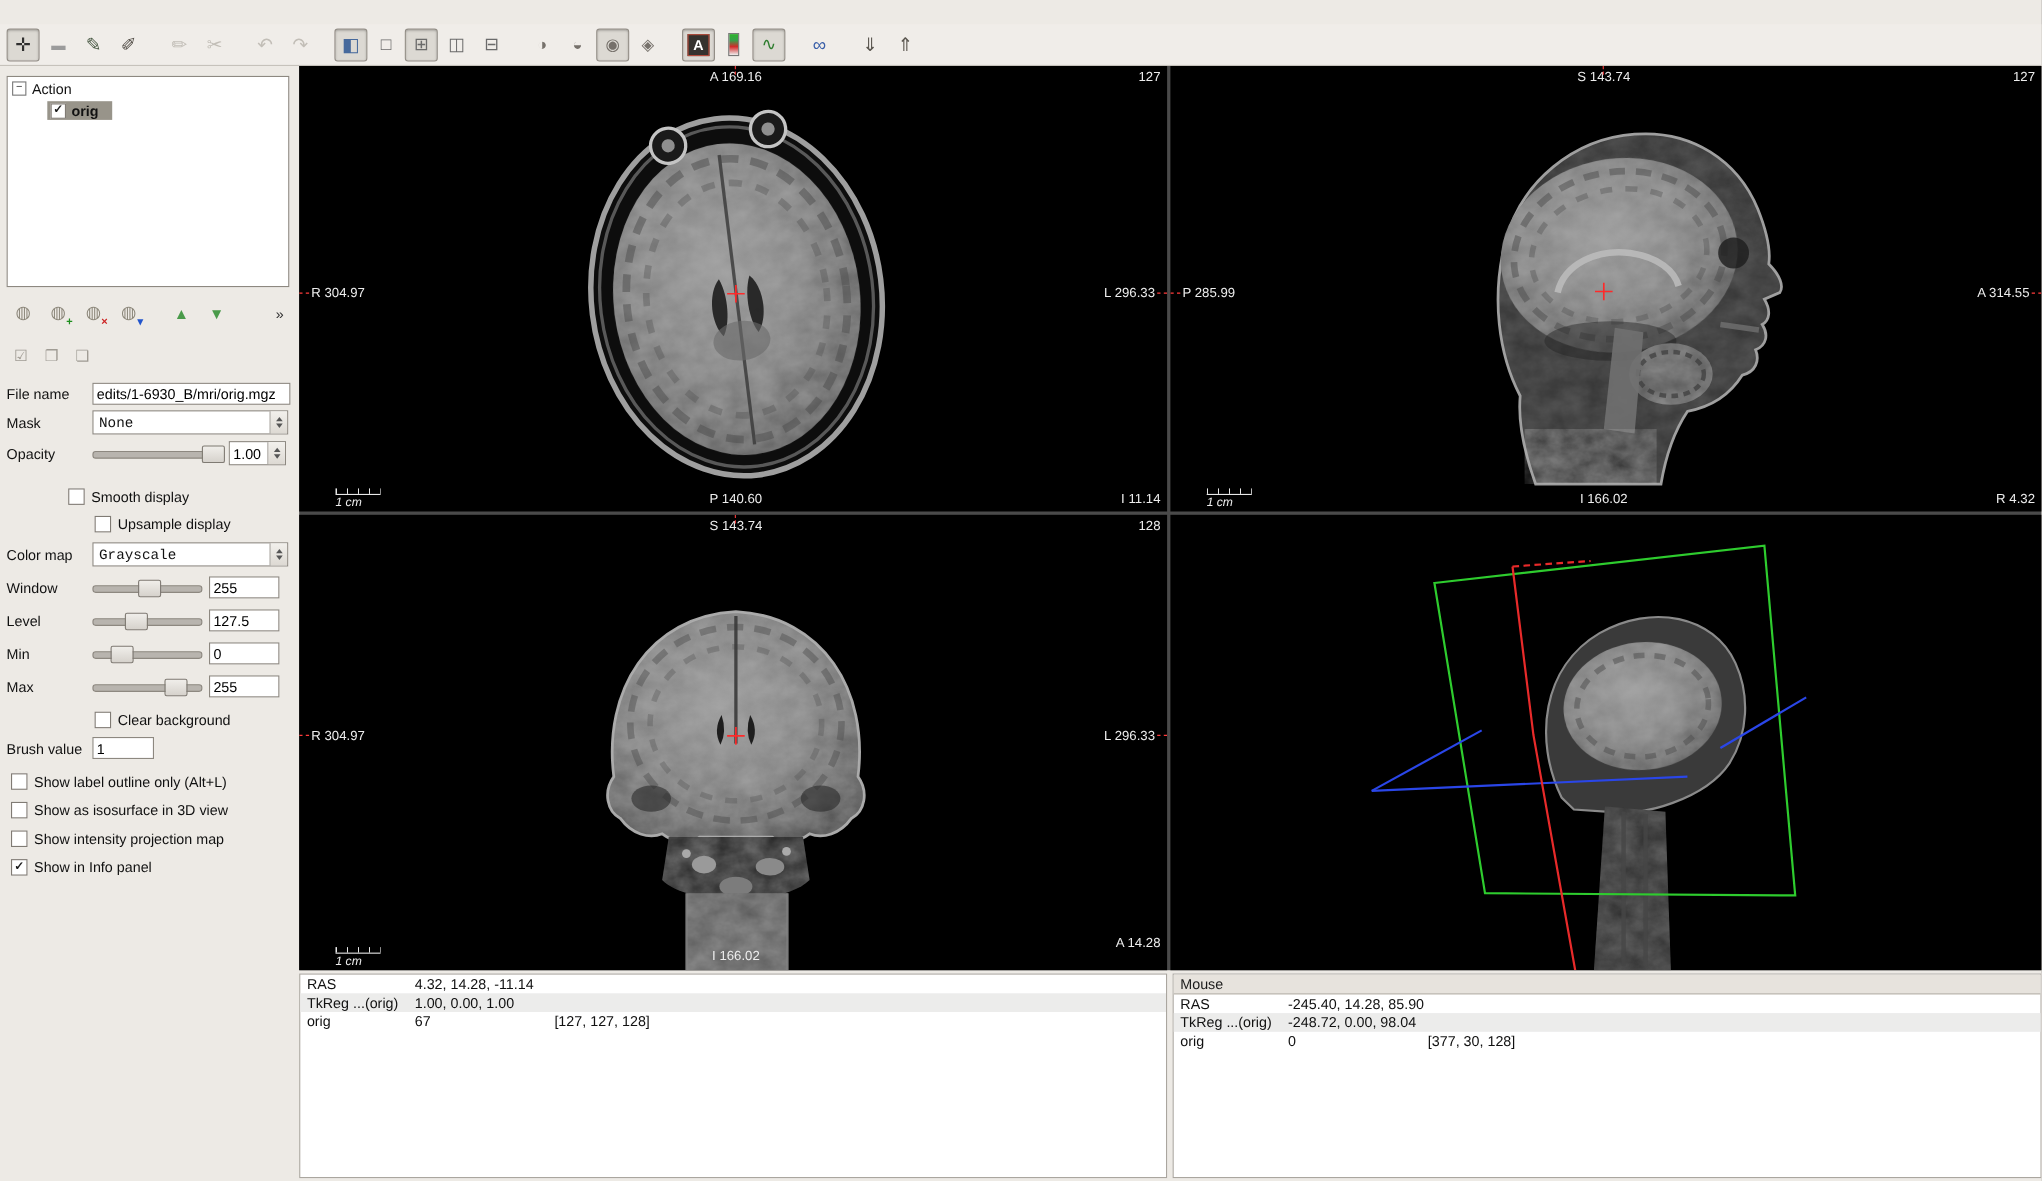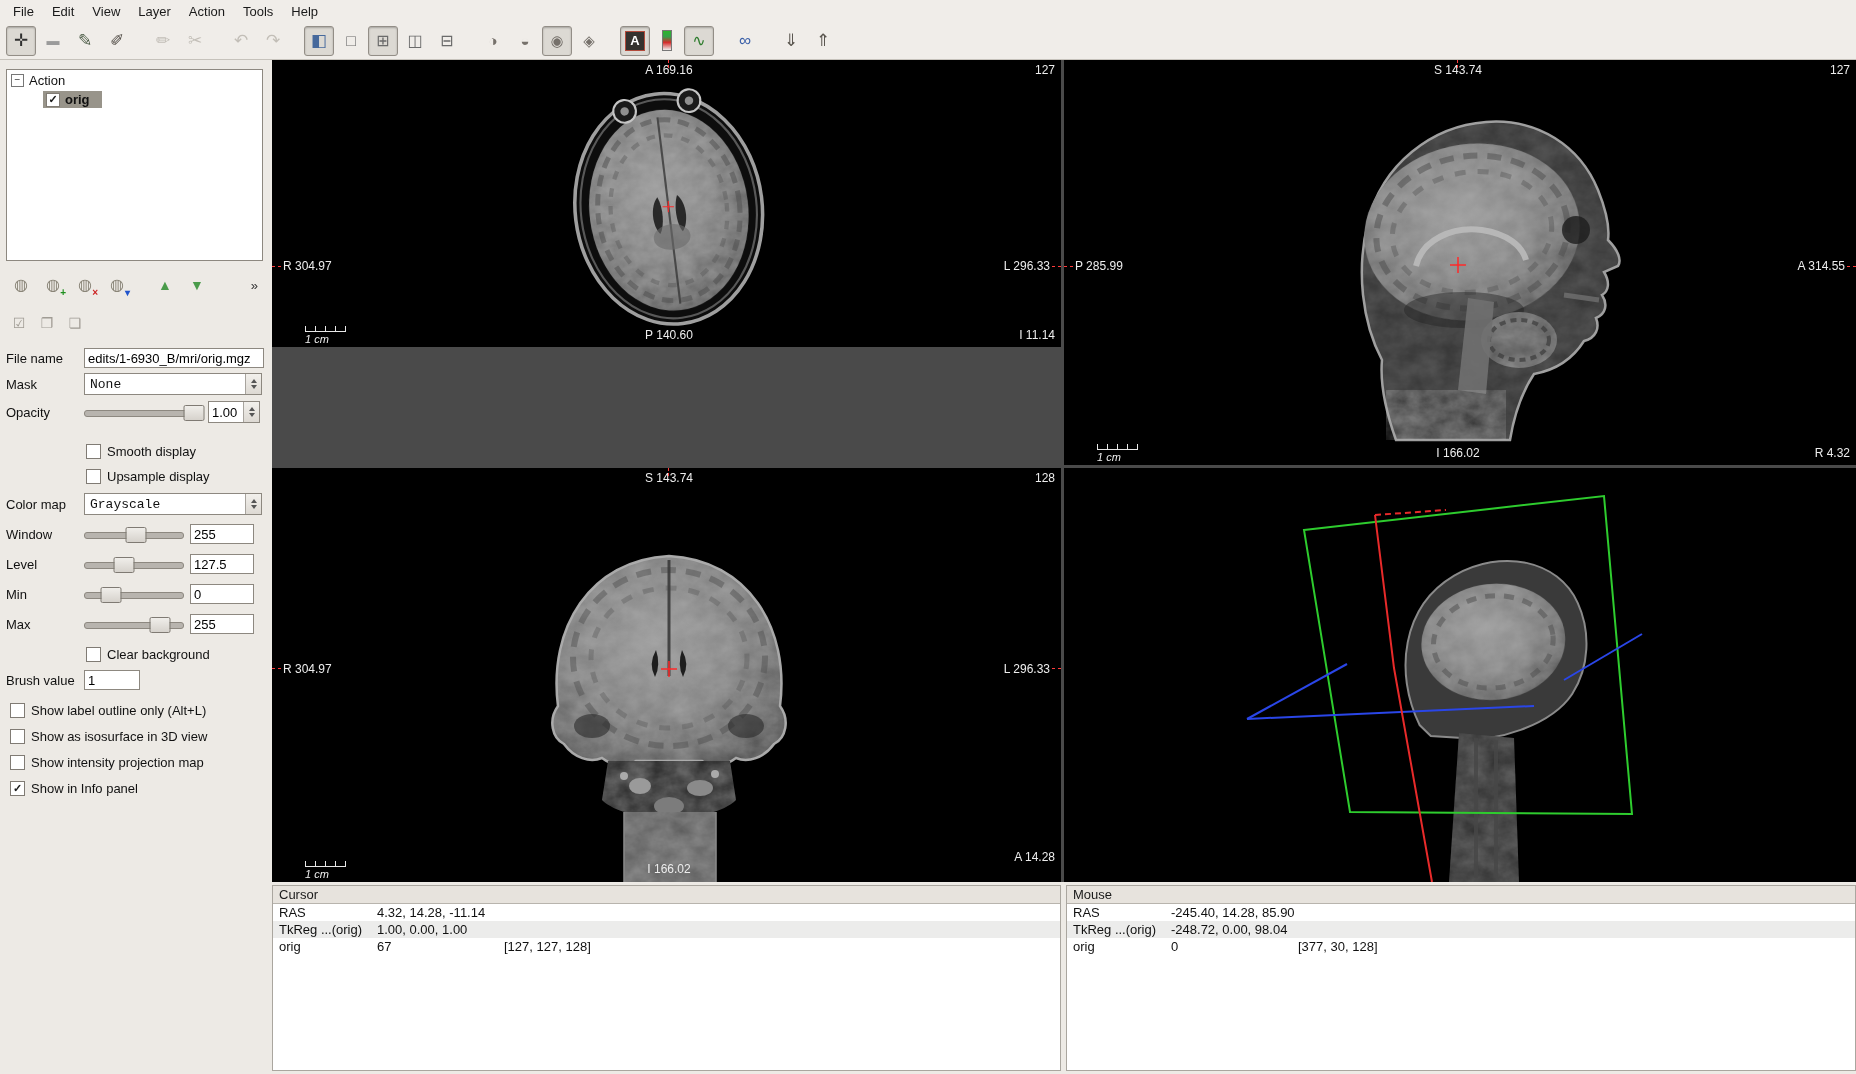--- a/index.html
+++ b/index.html
@@ -63,21 +63,21 @@
   .vbtn .g{font-size:16px;color:#8a8578;line-height:1;}
   .vbtn .badge{position:absolute;right:2px;bottom:0;font-size:10px;font-weight:bold;line-height:1;}
   .b-new{color:#1e8f1e;} .b-close{color:#cc2222;} .b-save{color:#2255cc;}
   .vbtn.arrow .g{color:#4a9b4a;font-size:14px;}
   .vbtn.small{width:26px;height:24px;} .vbtn.small .g{font-size:14px;color:#a09c94;}
   .overflow{margin-left:auto;margin-right:8px;font-size:13px;color:#333;}
 
   
   #views{position:absolute;left:272px;top:60px;width:1584px;height:822px;background:#4a4a4a;}
   .view{position:absolute;background:#000;overflow:hidden;}
-  #v-axial{left:0;top:0;width:789px;height:287px;}
+  #v-axial{left:0;top:0;width:789px;height:405px;}
   #v-sag{left:792px;top:0;width:792px;height:405px;}
   #v-cor{left:0;top:408px;width:789px;height:414px;}
   #v-3d{left:792px;top:408px;width:792px;height:414px;}
   .view svg{position:absolute;left:0;top:0;width:100%;height:100%;}
   .vlabel{position:absolute;color:#ededed;font-size:12px;white-space:nowrap;}
   .redtick{position:absolute;}
   .redtick.h{width:9px;height:0;border-top:1px dashed #ff3b3b;}
   .redtick.v{width:0;height:8px;border-left:1px dashed #ff3b3b;}
   .ruler{position:absolute;left:33px;bottom:15px;width:41px;height:5px;
     background:repeating-linear-gradient(90deg,#e8e8e8 0 1px,transparent 1px 10px);
@@ -93,29 +93,20 @@
   .irow.alt{background:#ececeb;}
   .ilbl{position:absolute;left:6px;top:1px;}
   .ival{position:absolute;left:104px;top:1px;}
   .iext{position:absolute;left:183px;top:1px;padding-left:48px;}
 </style>
 </head>
 <body>
 
 <div id="app">
 
-  <div id="menubar">
-    <span class="mitem">File</span>
-    <span class="mitem">Edit</span>
-    <span class="mitem">View</span>
-    <span class="mitem">Layer</span>
-    <span class="mitem">Action</span>
-    <span class="mitem">Tools</span>
-    <span class="mitem">Help</span>
-  </div>
 
   <div id="toolbar">
     <button class="tbtn on">
         <span class="g c-dark">✛</span>
       </button>
     <button class="tbtn">
         <span class="g c-cap">▬</span>
       </button>
     <button class="tbtn">
         <span class="g c-pen">✎</span>
@@ -266,21 +257,21 @@
       </div>
       <div class="spinbox" style="width:52px">
         <input class="tinput" style="width: 34px;" value="1.00">
         <span class="spinners">
             <i class="up"></i>
             <i class="dn"></i>
           </span>
       </div>
     </div>
 
-    <div class="srow" style="top:379px;padding-left:86px">
+    <div class="srow" style="top:379px;padding-left:62px">
       <span class="cb"></span>
       <span>Smooth display</span>
     </div>
     <div class="srow" style="top:404px;padding-left:86px">
       <span class="cb"></span>
       <span>Upsample display</span>
     </div>
 
     <div class="srow" style="top:432px">
       <span class="lbl">Color map</span>
@@ -493,23 +484,20 @@
         <polyline points="183,251 470,238" fill="none" stroke="#2a46e8" stroke-width="2"></polyline>
         <polyline points="500,212 578,166" fill="none" stroke="#2a46e8" stroke-width="2"></polyline>
         <polyline points="311,47 330,200 368,414" fill="none" stroke="#e82a2a" stroke-width="2"></polyline>
         <line x1="311" y1="47" x2="382" y2="42" stroke="#e82a2a" stroke-width="2" stroke-dasharray="6 4"></line>
       </svg>
     </div>
   </div>
 
   <div id="infobar">
     <div class="ipanel" style="left:0;width:789px">
-      <div class="ihead">
-          <span>Cursor</span>
-        </div>
       <div class="irow">
         <span class="ilbl">RAS</span>
         <span class="ival">4.32, 14.28, -11.14</span>
         <span class="iext"></span>
       </div>
       <div class="irow alt">
         <span class="ilbl">TkReg ...(orig)</span>
         <span class="ival">1.00, 0.00, 1.00</span>
         <span class="iext"></span>
       </div>

